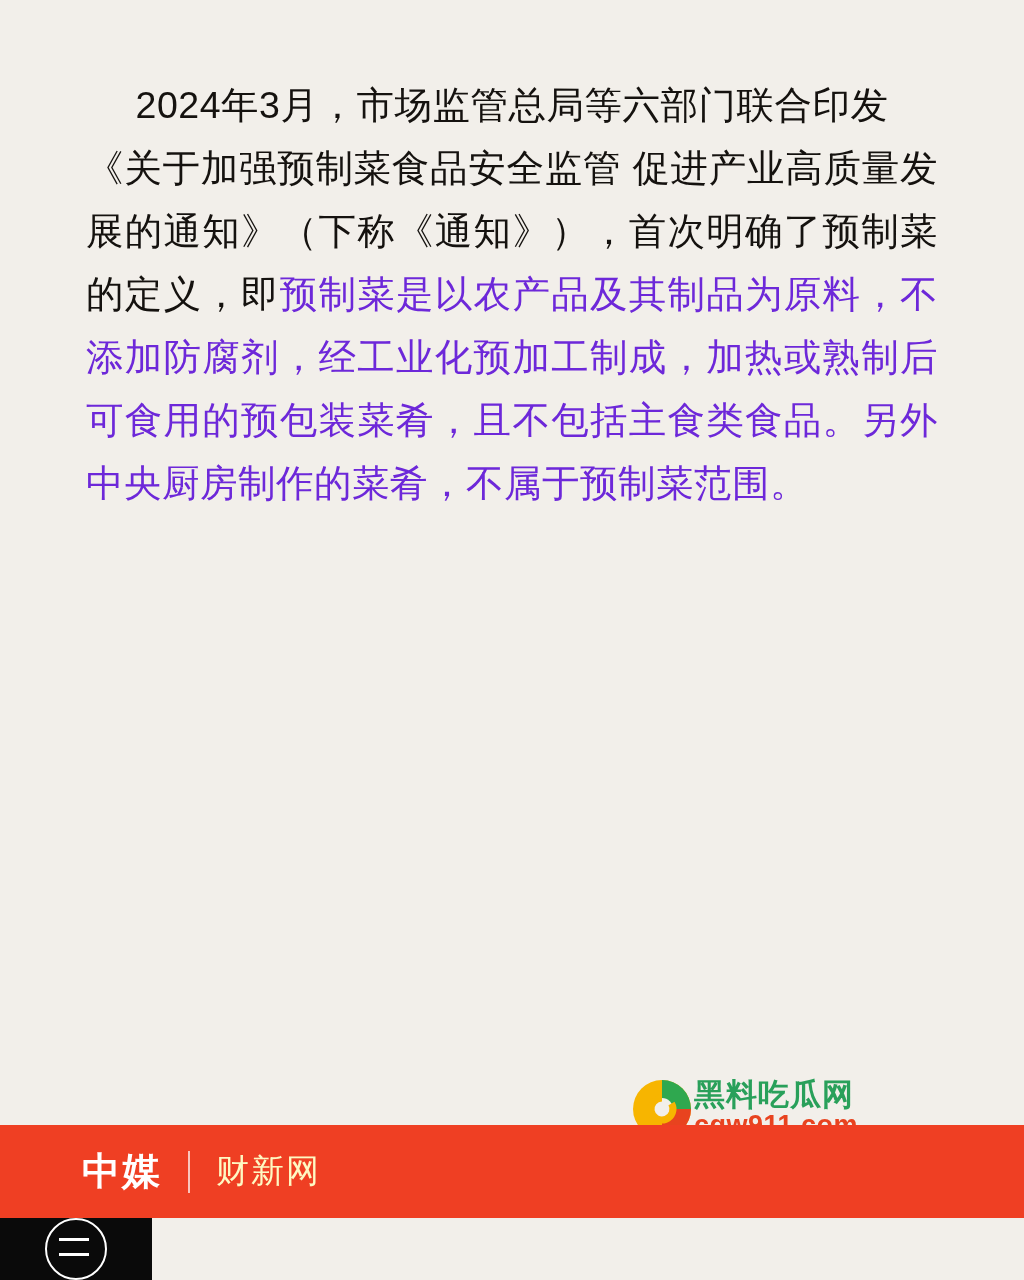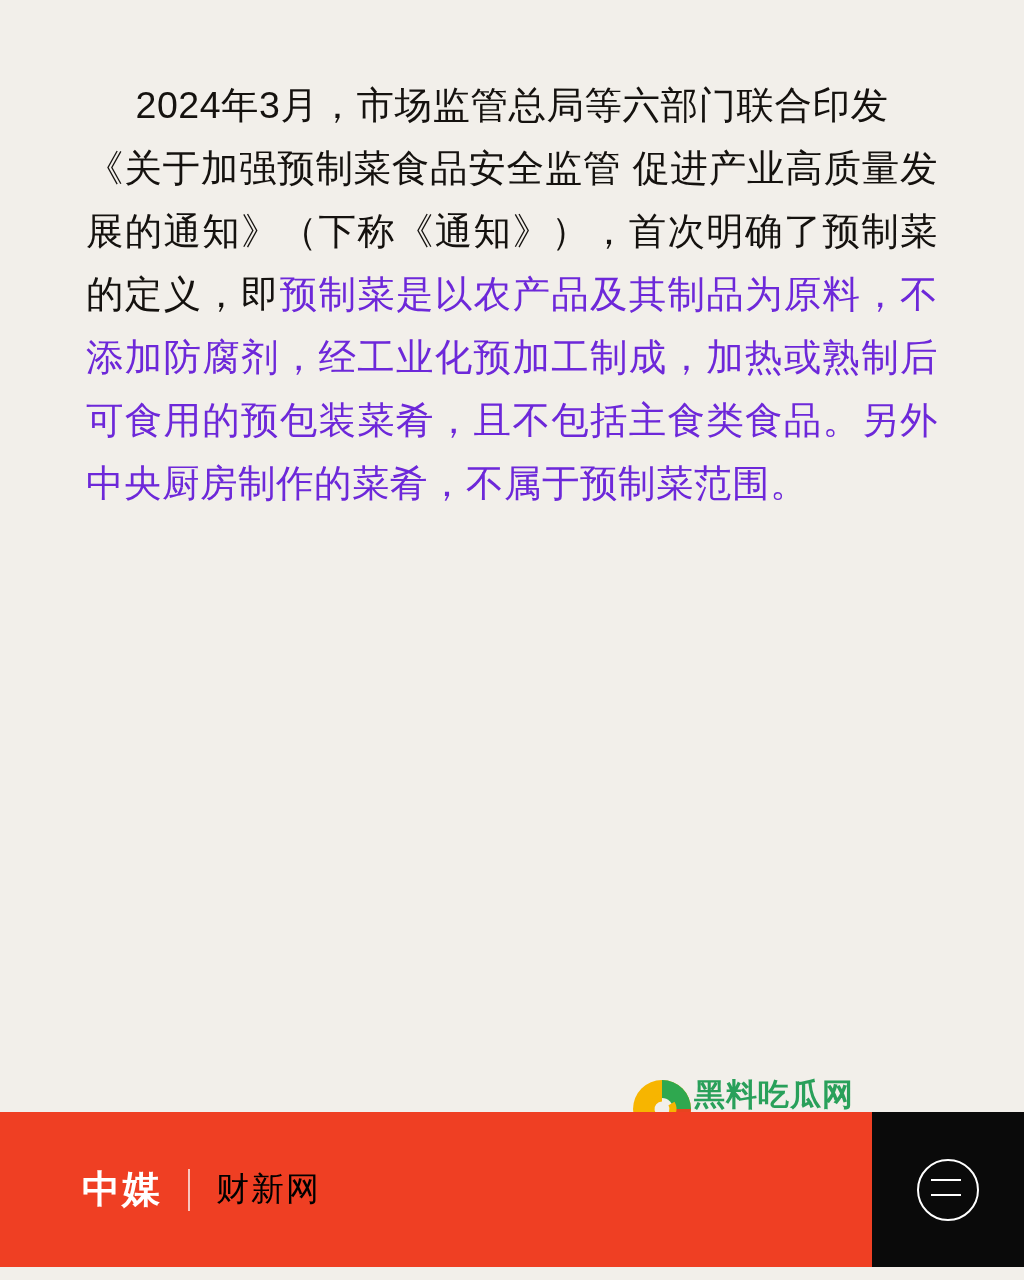--- a/index.html
+++ b/index.html
@@ -98,24 +98,25 @@
     font-size: 27px;
     font-weight: 700;
     color: #e8431f;
     letter-spacing: 0.5px;
   }
 
   
   .footer {
     position: absolute;
     left: 0;
-    bottom: 13px;
+    bottom: 0;
     width: 1024px;
     height: 155px;
     display: flex;
+    flex-direction: column;
   }
   .footer-left {
     flex: 1;
     background: #ef3f23;
     display: flex;
     align-items: center;
     padding-left: 82px;
     box-sizing: border-box;
   }
   .footer-right {
@@ -131,21 +132,21 @@
     font-weight: 700;
     letter-spacing: 2px;
   }
   .brand-divider {
     width: 2px;
     height: 42px;
     background: rgba(255,255,255,0.7);
     margin: 0 26px;
   }
   .brand-sub {
-    color: #000000;
+    color: #fef9c3;
     font-size: 33px;
     font-weight: 500;
     letter-spacing: 2px;
   }
   .mark-circle {
     width: 58px;
     height: 58px;
     border: 2.5px solid #ffffff;
     border-radius: 50%;
     position: relative;

